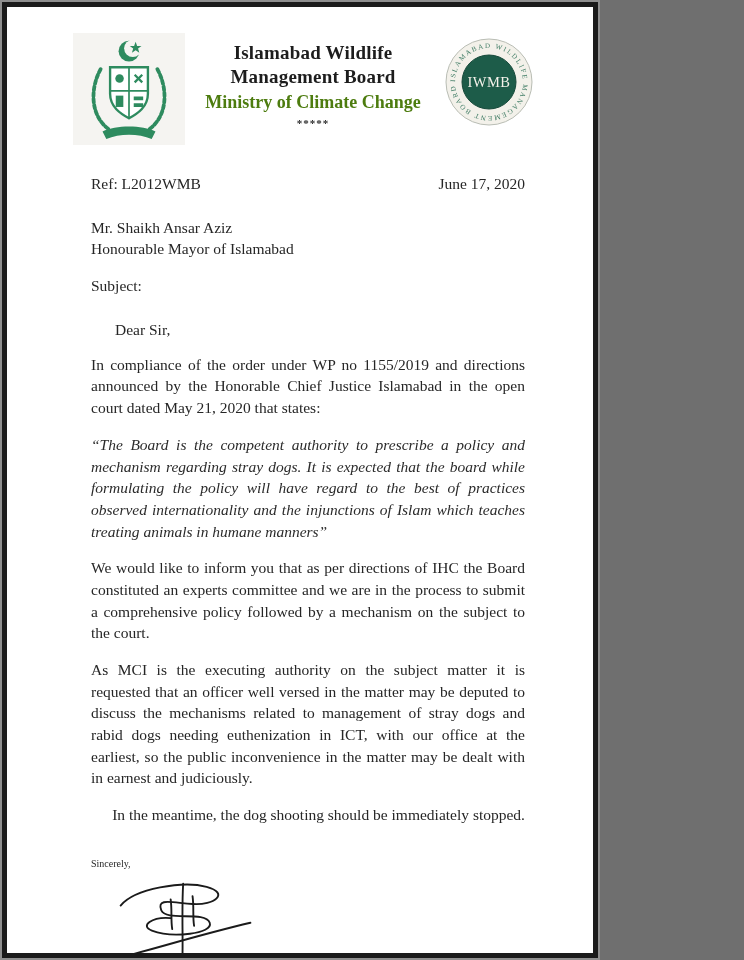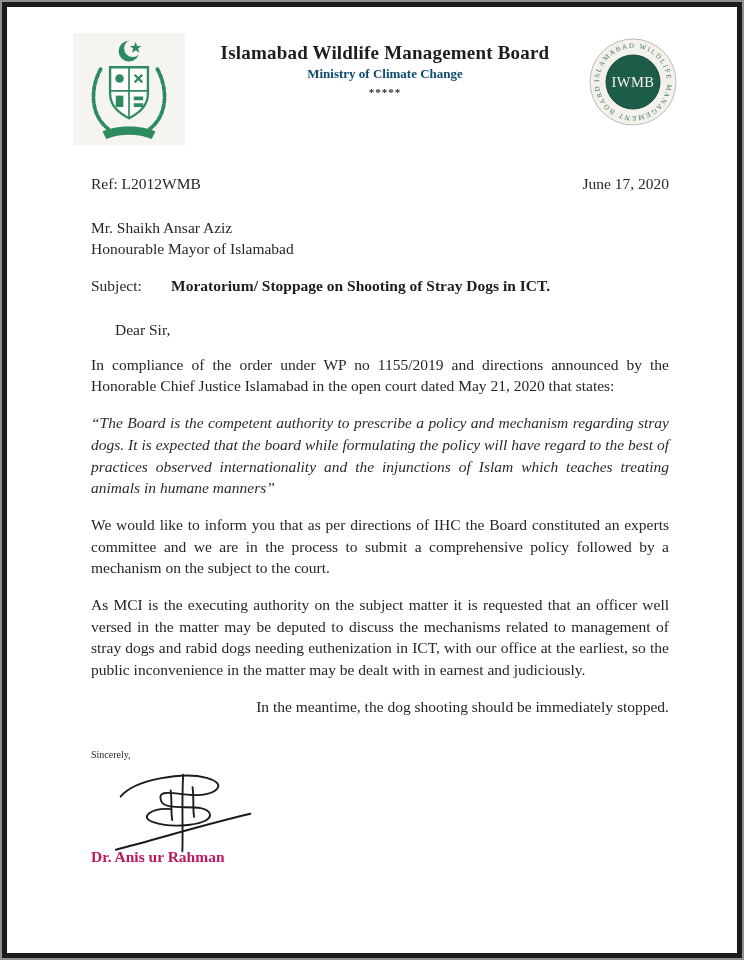--- a/index.html
+++ b/index.html
@@ -1,27 +1,27 @@
 <!DOCTYPE html>
 <html><head>
 <meta charset="utf-8">
 <style>
   html,body{margin:0;padding:0;background:#6f6f6f;}
-  .frame{width:744px;height:960px;background:#8f8f8f;padding:2px;box-sizing:border-box;}
+  .frame{width:600px;height:960px;background:#8f8f8f;padding:2px;box-sizing:border-box;}
   .page{
     width:100%;height:100%;box-sizing:border-box;
     border:5px solid #1b1b1b;background:#ffffff;overflow:hidden;
     font-family:"Liberation Serif","DejaVu Serif",serif;color:#262626;
   }
   
   .letterhead{display:flex;align-items:flex-start;padding:26px 56px 0 66px;}
   .emblem-box{width:112px;height:112px;background:#f5f4f1;display:flex;align-items:center;justify-content:center;flex:0 0 auto;}
   .title-block{flex:1;text-align:center;padding-top:8px;}
   .org-title{font-size:19px;font-weight:bold;letter-spacing:.2px;color:#1d1d1d;line-height:1.25;}
-  .org-sub{font-size:13px;font-weight:bold;color:#0c4a6e;line-height:1.45;}
+  .org-sub{font-size:18px;font-weight:bold;color:#4d7c0f;line-height:1.45;}
   .org-stars{font-size:11px;font-weight:bold;letter-spacing:1px;color:#2a2a2a;margin-top:2px;}
   .seal-box{width:96px;height:100px;flex:0 0 auto;display:flex;align-items:flex-start;justify-content:center;}
   
   .content{padding:0 68px 0 84px;}
   .meta-row{display:flex;justify-content:space-between;margin-top:30px;font-size:15.5px;}
   .recipient{margin-top:24px;font-size:15.5px;line-height:1.38;}
   .subject-row{display:flex;margin-top:17px;font-size:15.5px;}
   .subject-label{width:80px;flex:0 0 auto;}
   .subject-text{font-weight:bold;color:#1d1d1d;}
   .salutation{margin-top:26px;font-size:15.5px;margin-left:24px;}
@@ -94,21 +94,20 @@
         <span>June 17, 2020</span>
       </div>
 
       <div class="recipient">
         <div>Mr. Shaikh Ansar Aziz</div>
         <div>Honourable Mayor of Islamabad</div>
       </div>
 
       <div class="subject-row">
         <span class="subject-label">Subject:</span>
-        <span class="subject-text">Moratorium/ Stoppage on Shooting of Stray Dogs in ICT.</span>
       </div>
 
       <div class="salutation">Dear Sir,</div>
 
       <p class="para">In compliance of the order under WP no 1155/2019 and directions announced by the Honorable Chief Justice Islamabad in the open court dated May 21, 2020 that states:</p>
       <p class="para quote">“The Board is the competent authority to prescribe a policy and mechanism regarding stray dogs. It is expected that the board while formulating the policy will have regard to the best of practices observed internationality and the injunctions of Islam which teaches treating animals in humane manners”</p>
       <p class="para">We would like to inform you that as per directions of IHC the Board constituted an experts committee and we are in the process to submit a comprehensive policy followed by a mechanism on the subject to the court.</p>
       <p class="para">As MCI is the executing authority on the subject matter it is requested that an officer well versed in the matter may be deputed to discuss the mechanisms related to management of stray dogs and rabid dogs needing euthenization in ICT, with our office at the earliest, so the public inconvenience in the matter may be dealt with in earnest and judiciously.</p>
       <p class="para single">In the meantime, the dog shooting should be immediately stopped.</p>
 

